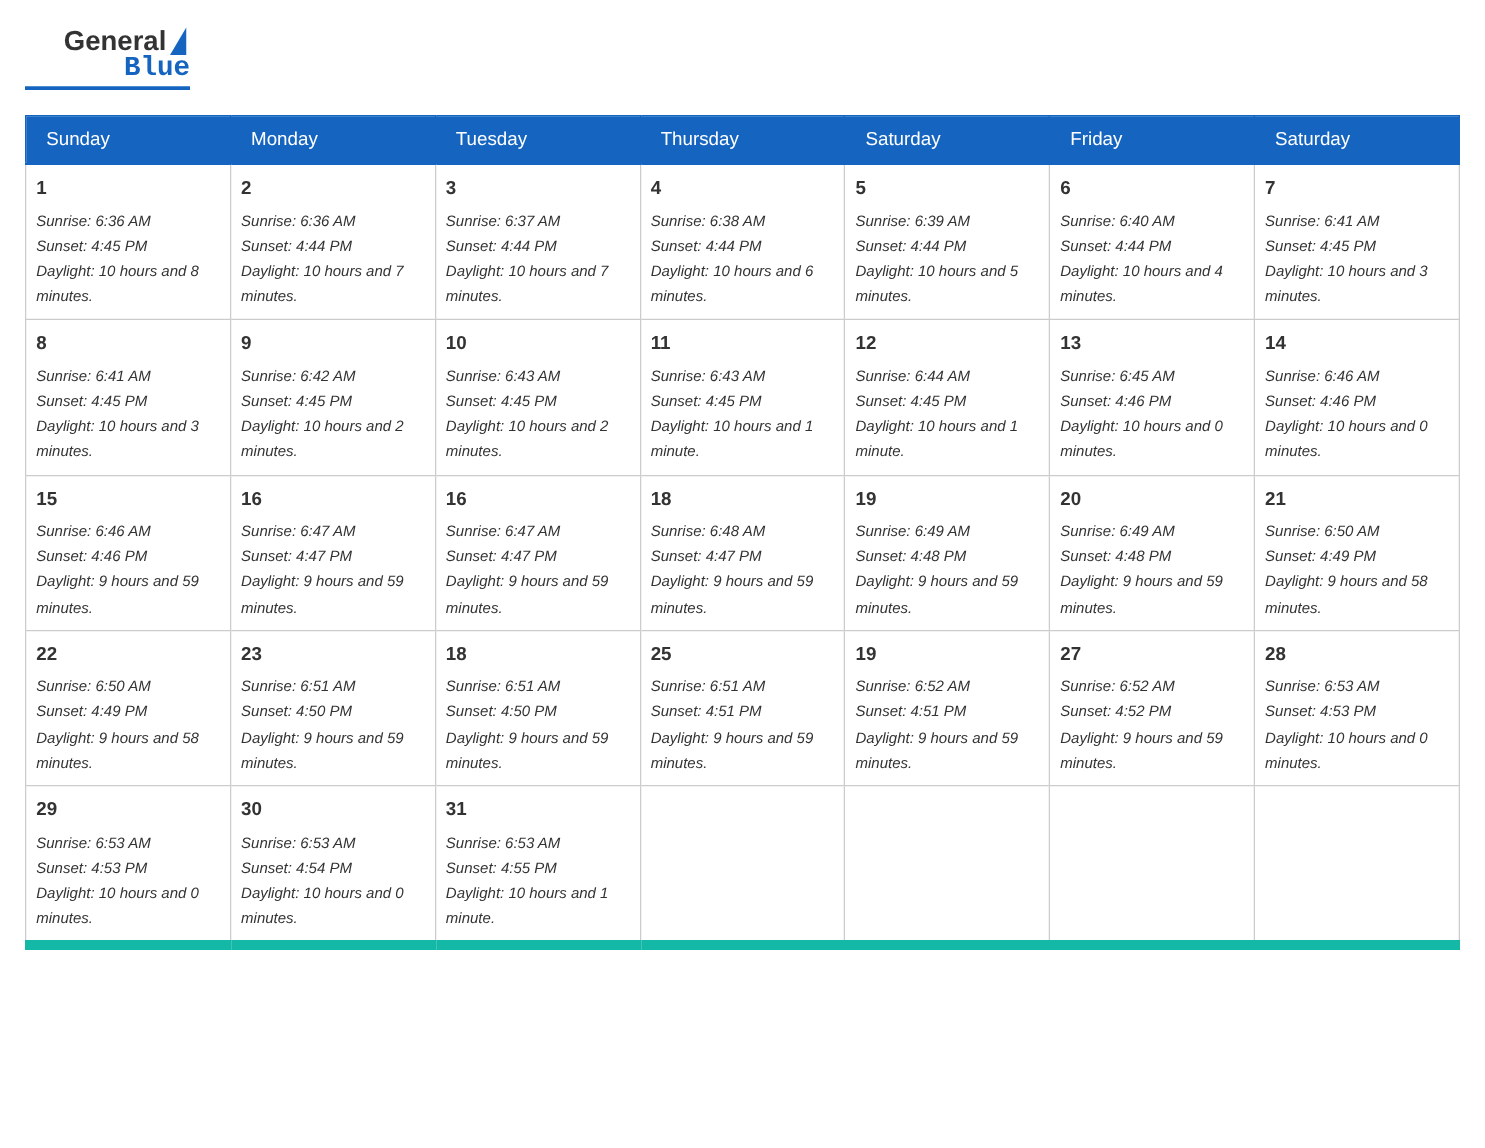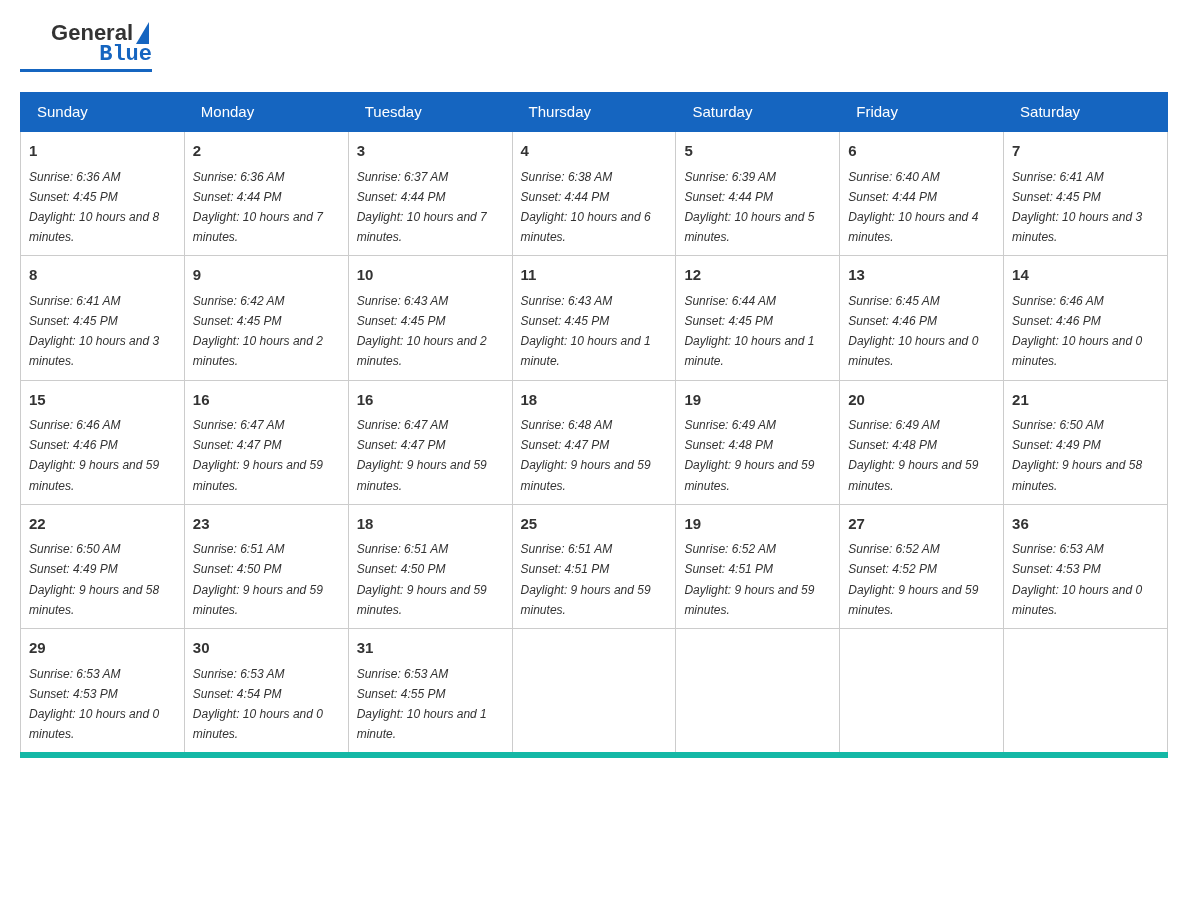--- a/index.html
+++ b/index.html
@@ -67,21 +67,21 @@
     .day-info {
       font-size: 12px;
       color: #333;
       line-height: 1.6;
       font-style: italic;
     }
     .empty-cell {
       background: #fff;
     }
     tr:last-child td {
-      border-bottom: 6px solid #14b8a6;
+      border-bottom: 8px solid #14b8a6;
     }
     .row-border-top td {
       border-top: 2px solid #1565c0;
     }
   </style>
 </head>
 <body>
 
 <div class="header">
   <div class="logo">
@@ -223,21 +223,21 @@
       </td>
         <td>
         <span class="day-number">19</span>
         <span class="day-info">Sunrise: 6:52 AM<br>Sunset: 4:51 PM<br>Daylight: 9 hours and 59 minutes.</span>
       </td>
         <td>
         <span class="day-number">27</span>
         <span class="day-info">Sunrise: 6:52 AM<br>Sunset: 4:52 PM<br>Daylight: 9 hours and 59 minutes.</span>
       </td>
         <td>
-        <span class="day-number">36</span>
+        <span class="day-number">28</span>
         <span class="day-info">Sunrise: 6:53 AM<br>Sunset: 4:53 PM<br>Daylight: 10 hours and 0 minutes.</span>
       </td>
       </tr>
       <tr>
         <td>
         <span class="day-number">29</span>
         <span class="day-info">Sunrise: 6:53 AM<br>Sunset: 4:53 PM<br>Daylight: 10 hours and 0 minutes.</span>
       </td>
         <td>
         <span class="day-number">30</span>

